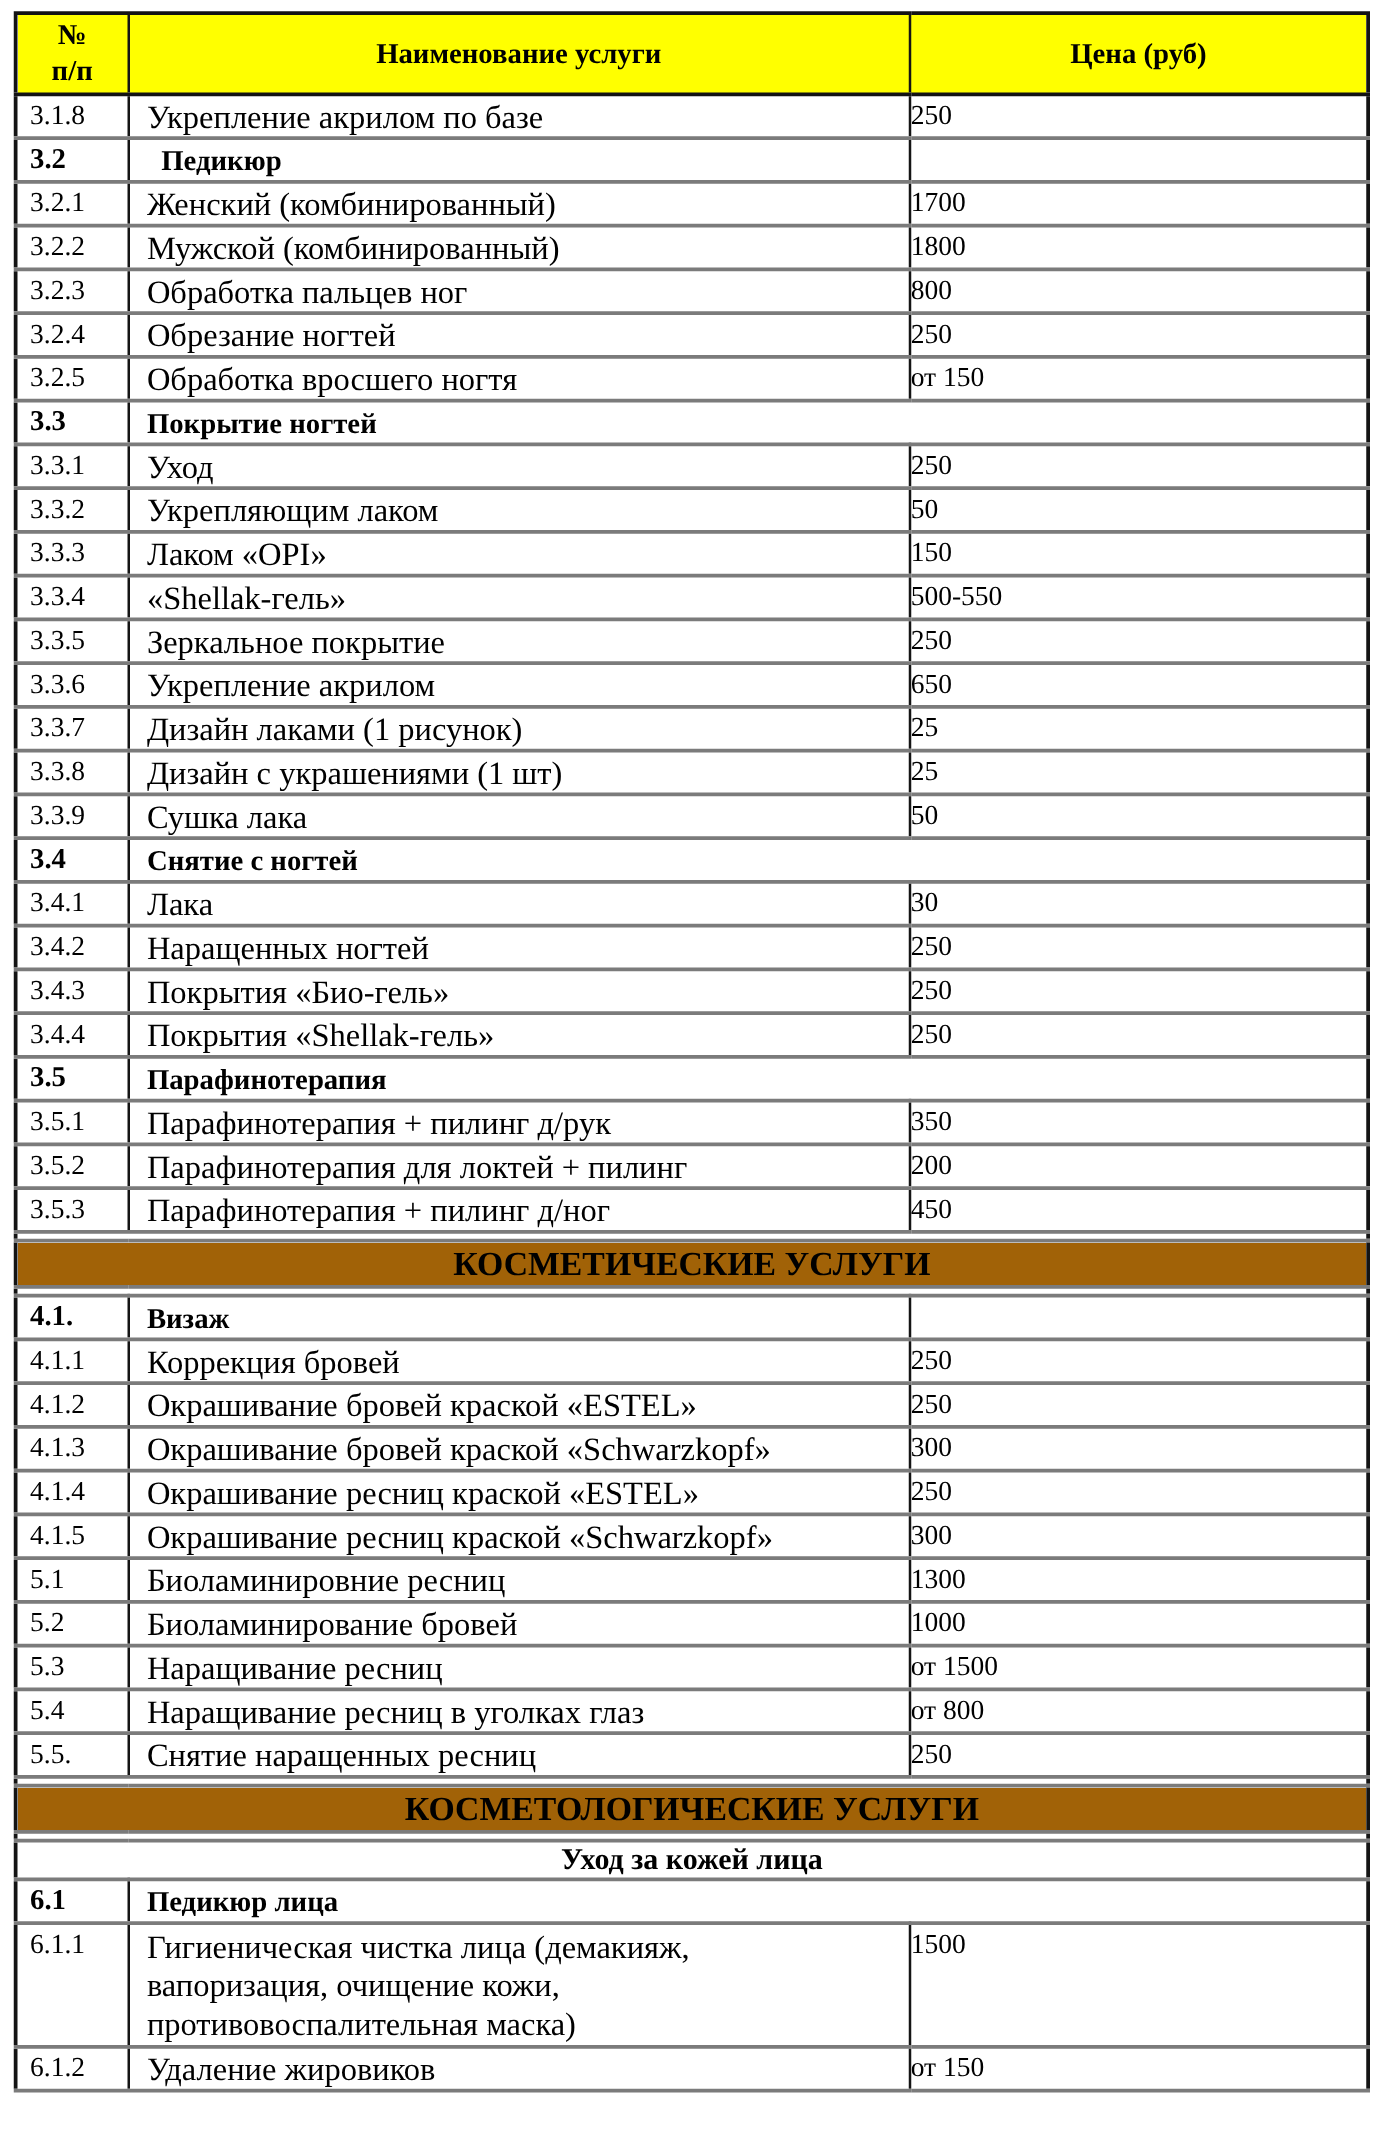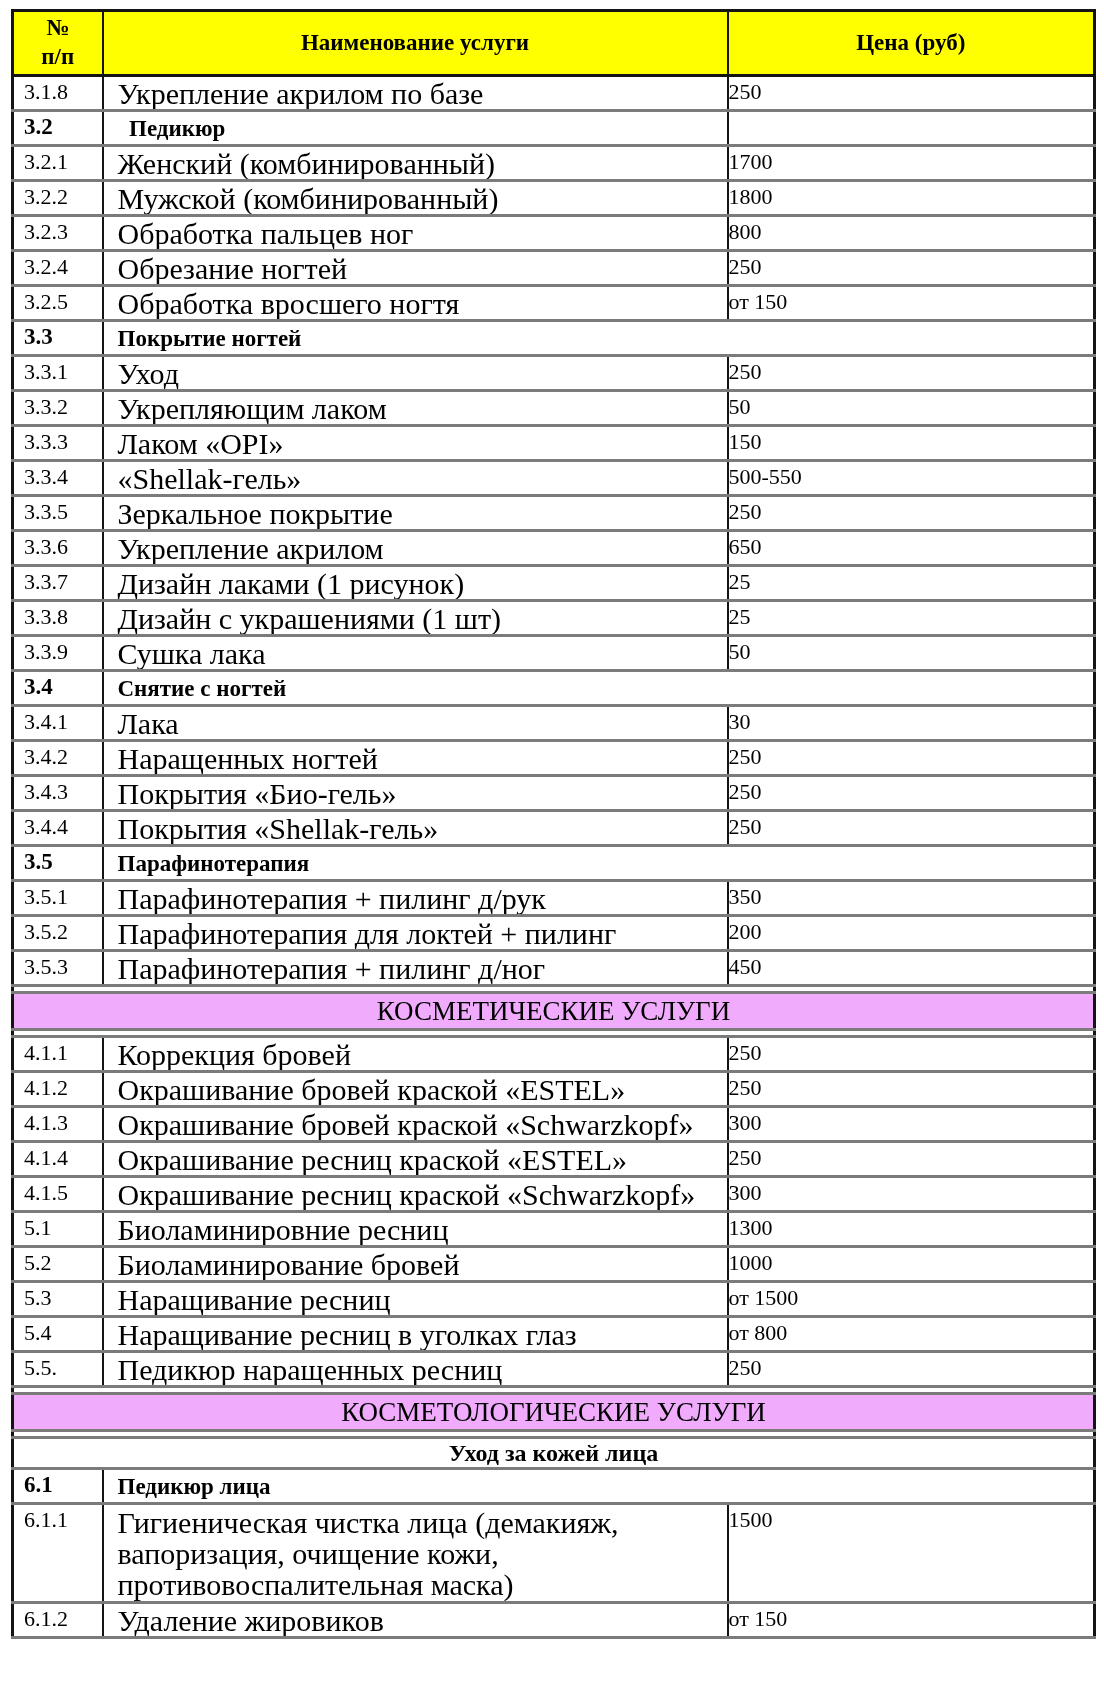--- a/index.html
+++ b/index.html
@@ -40,39 +40,39 @@
     border-bottom:3px solid #141414;
   }
   td.num{
     height:30px;
     font-size:22px;
     text-align:left;
     padding:2px 4px 0 10px;
     white-space:nowrap;
   }
   td.name{
-    font-size:30px;
+    font-size:26px;
     text-align:left;
     padding:2px 6px 0 14px;
     white-space:pre-wrap;
     line-height:30px;
   }
   td.price{
     font-size:22px;
     text-align:left;
     padding-top:2px;
   }
   tr.section td{font-weight:bold;font-size:23px;}
   tr.tall td{height:94px;}
   tr.tall td.name{line-height:31px;}
   tr.band td{
-    background:#f0abfc;
+    background:#a16207;
     height:34px;
     font-size:27px;
-    font-weight:normal;
+    font-weight:bold;
     text-align:center;
     vertical-align:middle;
     padding:0;
   }
   tr.subtitle td{
     height:28px;
     font-size:24px;
     font-weight:bold;
     text-align:center;
     vertical-align:middle;
@@ -228,20 +228,25 @@
       </tr>
       <tr class="spacer">
         <td colspan="3"></td>
       </tr>
       <tr class="band">
         <td colspan="3">КОСМЕТИЧЕСКИЕ УСЛУГИ</td>
       </tr>
       <tr class="spacer">
         <td colspan="3"></td>
       </tr>
+      <tr class="section">
+        <td class="num">4.1.</td>
+        <td class="name">Визаж</td>
+        <td class="price"></td>
+      </tr>
       <tr class="item">
         <td class="num">4.1.1</td>
         <td class="name">Коррекция бровей</td>
         <td class="price">250</td>
       </tr>
       <tr class="item">
         <td class="num">4.1.2</td>
         <td class="name">Окрашивание бровей краской «ESTEL»</td>
         <td class="price">250</td>
       </tr>
@@ -275,21 +280,21 @@
         <td class="name">Наращивание ресниц</td>
         <td class="price">от 1500</td>
       </tr>
       <tr class="item">
         <td class="num">5.4</td>
         <td class="name">Наращивание ресниц в уголках глаз</td>
         <td class="price">от 800</td>
       </tr>
       <tr class="item">
         <td class="num">5.5.</td>
-        <td class="name">Педикюр наращенных ресниц</td>
+        <td class="name">Снятие наращенных ресниц</td>
         <td class="price">250</td>
       </tr>
       <tr class="spacer">
         <td colspan="3"></td>
       </tr>
       <tr class="band">
         <td colspan="3">КОСМЕТОЛОГИЧЕСКИЕ УСЛУГИ</td>
       </tr>
       <tr class="spacer">
         <td colspan="3"></td>

